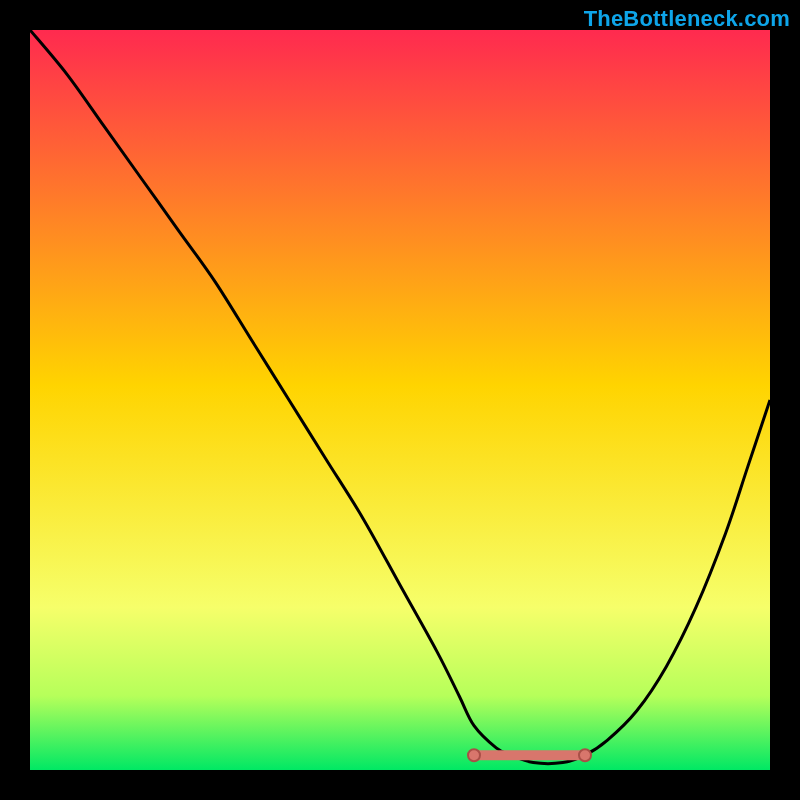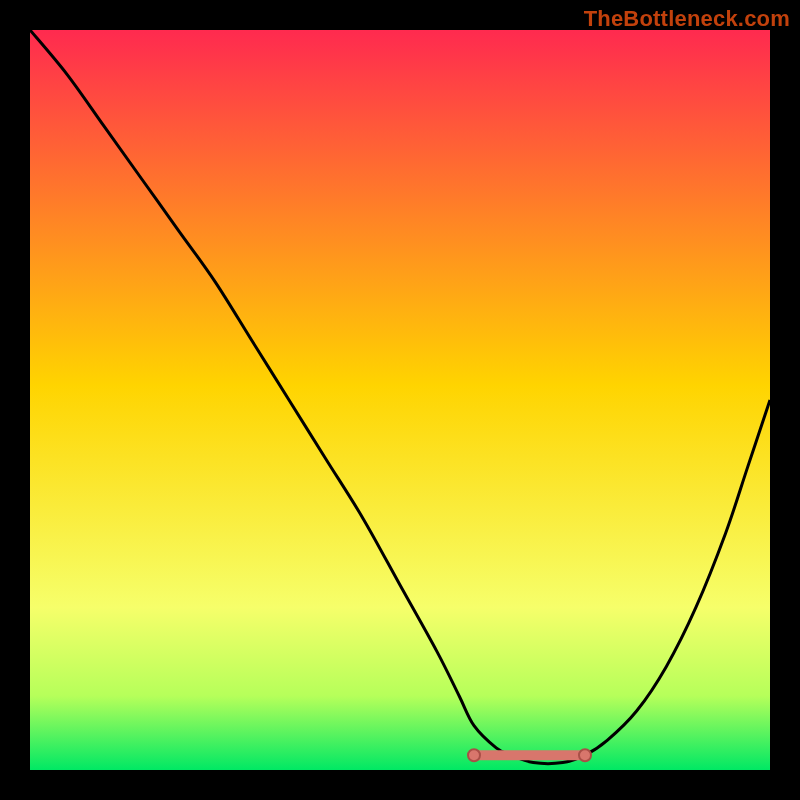--- a/index.html
+++ b/index.html
@@ -26,21 +26,21 @@
     height: 740px;
   }
   svg { display: block; }
   .watermark {
     position: absolute;
     top: 6px;
     right: 10px;
     font-family: Arial, Helvetica, sans-serif;
     font-size: 22px;
     font-weight: 600;
-    color: #c2410c;
+    color: #0ea5e9;
     letter-spacing: 0.2px;
   }
 </style>
 </head>
 <body>
 
 <div class="frame">
 
   <div class="plot">
     <svg viewBox="0 0 740 740" width="740" height="740">

